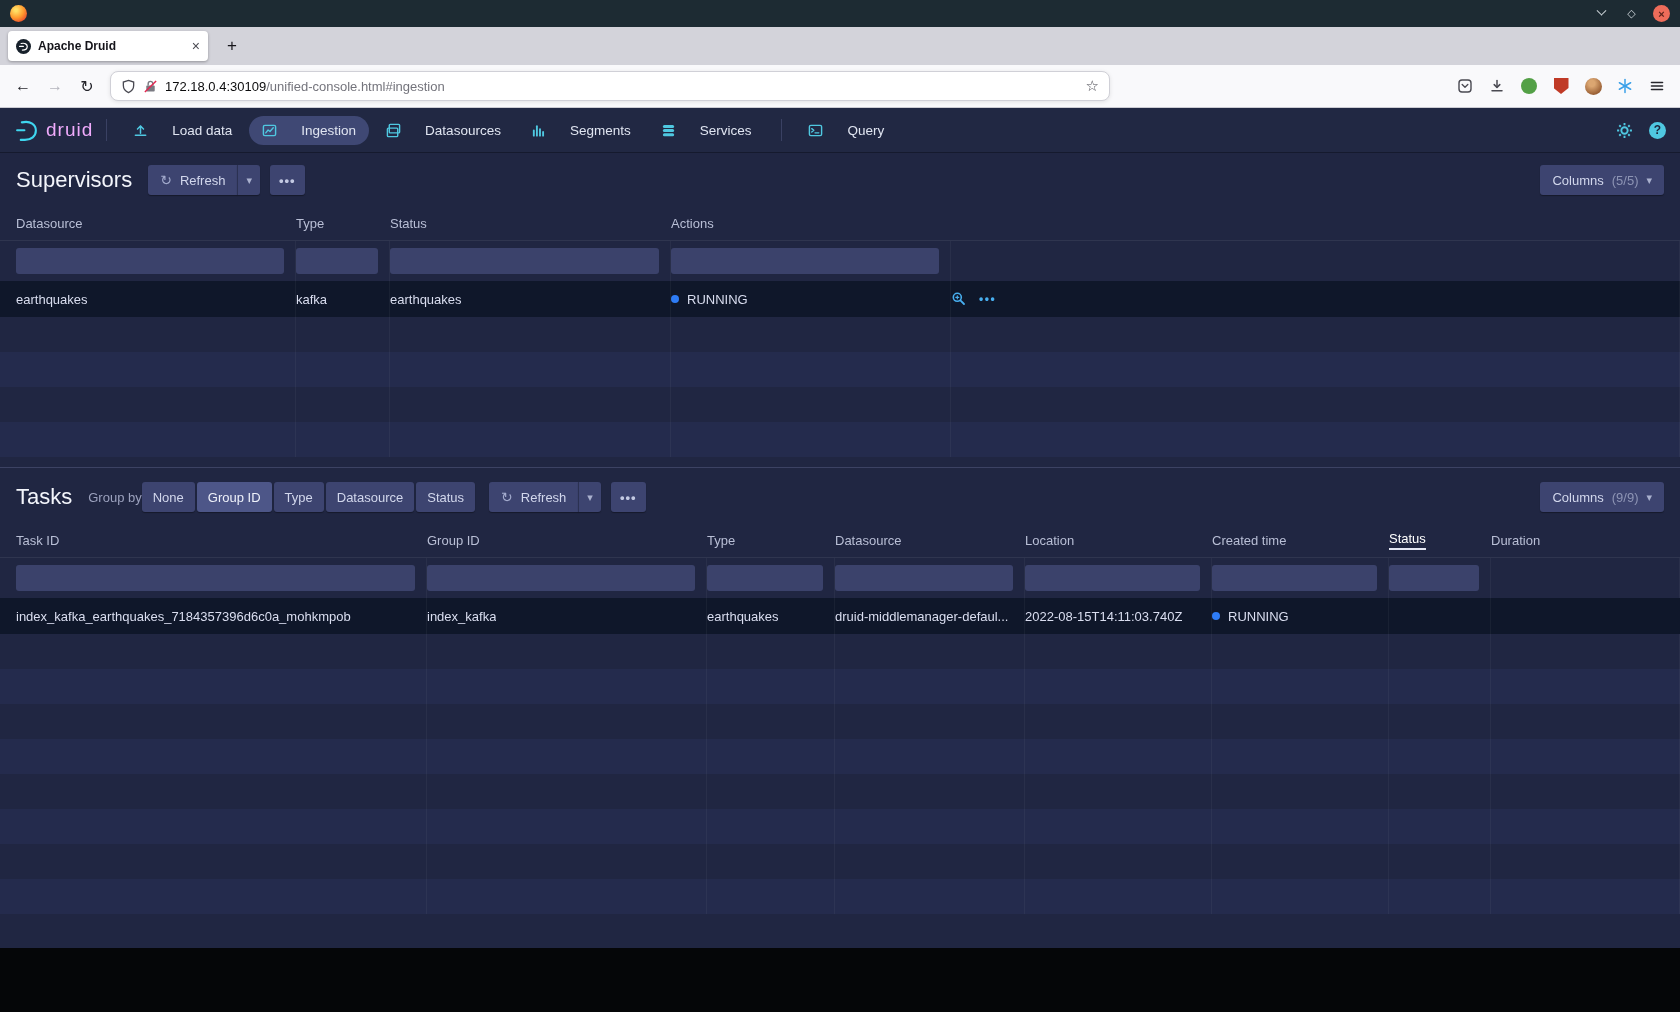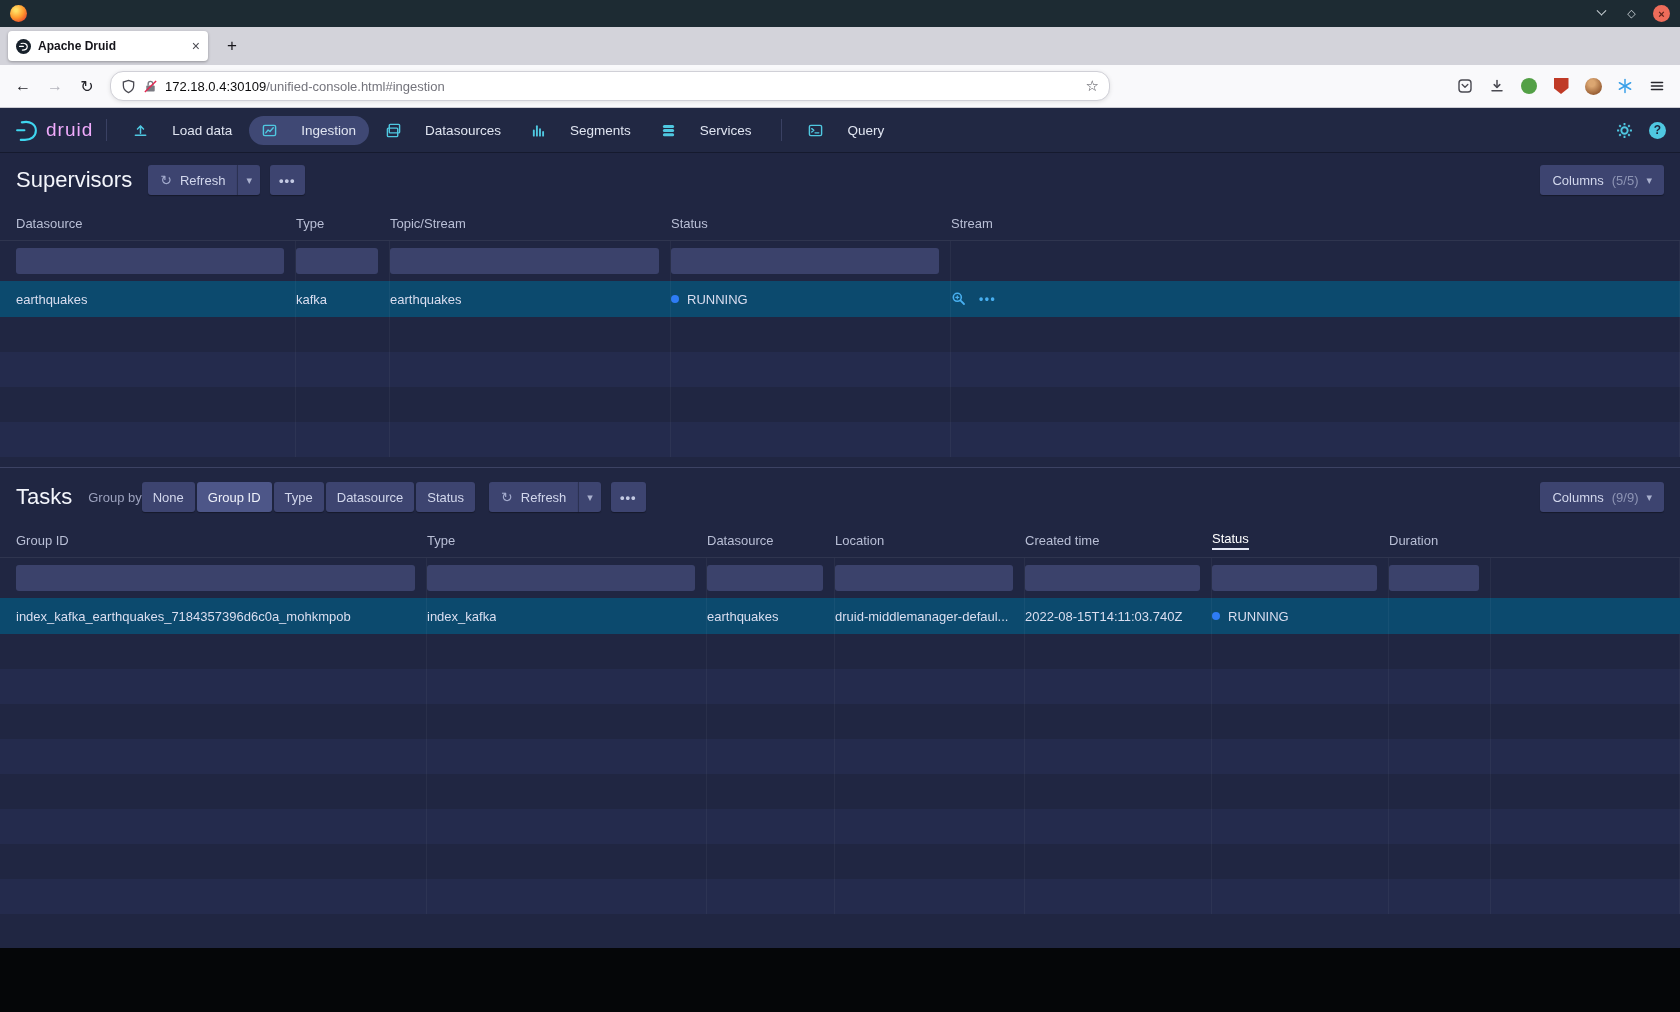--- a/index.html
+++ b/index.html
@@ -28,21 +28,21 @@
   .tab-title { flex:1; font-size:12px; color:#15141a; font-weight:600; white-space:nowrap; overflow:hidden; }
   .tab-close { color:#4a4a52; font-size:14px; cursor:pointer; }
   .newtab { width:28px; height:28px; margin-left:10px; display:flex; align-items:center; justify-content:center;
     color:#15141a; font-size:17px; border-radius:4px; cursor:pointer; }
 
   
   .toolbar { height:43px; background:#f9f9fb; border-bottom:1px solid #ccccd3; display:flex; align-items:center; padding:0 8px; gap:2px; }
   .nav-btn { width:30px; height:30px; display:flex; align-items:center; justify-content:center; border-radius:4px;
     color:#25252b; font-size:16px; cursor:pointer; flex:0 0 auto; }
   .nav-btn.disabled { color:#b4b4bc; }
-  .urlbar { width:1000px; height:30px; margin-left:6px; background:#ffffff; border:1px solid #d0d0d7; border-radius:13px;
+  .urlbar { width:1000px; height:30px; margin-left:6px; background:#ffffff; border:1px solid #d0d0d7; border-radius:8px;
     box-shadow:0 1px 4px rgba(0,0,0,0.10); display:flex; align-items:center; gap:7px; padding:0 10px; cursor:text; }
   .url-host { font-size:13px; color:#0c0c0d; }
   .url-path { font-size:13px; color:#74747c; }
   .star { margin-left:auto; color:#4a4a52; font-size:15px; cursor:pointer; }
   .tb-spacer { flex:1; }
   .ext-green { width:16px; height:16px; border-radius:50%; background:#53a046; display:block; }
   .ext-ublock { width:15px; height:16px; background:#c03a26; display:block;
     clip-path:polygon(0 0,100% 0,100% 62%,50% 100%,0 62%); }
   .ext-avatar { width:17px; height:17px; border-radius:50%; display:block;
     background:radial-gradient(circle at 40% 32%, #dba671 20%, #9c6237 70%, #6e4222 100%); }
@@ -85,21 +85,21 @@
   .task-row { grid-template-columns:411px 280px 128px 190px 187px 177px 102px 1fr; }
   .cell { display:flex; align-items:center; overflow:hidden; white-space:nowrap; text-overflow:ellipsis;
     padding-right:12px; font-size:13px; box-shadow:inset -1px 0 0 rgba(255,255,255,0.045); min-width:0; }
   .cell > span.ellip { overflow:hidden; text-overflow:ellipsis; white-space:nowrap; }
   .head-row { height:34px; border-bottom:1px solid rgba(255,255,255,0.07); }
   .head-row .cell { color:#b9bfd6; box-shadow:none; cursor:pointer; }
   .head-row .sorted { color:#ffffff; border-bottom:2px solid #e4e7f4; padding-bottom:2px; }
   .filter-row { height:40px; }
   .filter-row input { background:#3b426b; border:none; outline:none; color:#e8ebf7; border-radius:3px; height:26px;
     padding:0 8px; font-size:13px; font-family:inherit; }
-  .data-row { height:36px; background:#0c4a6e; cursor:pointer; }
+  .data-row { height:36px; background:#0f172a; cursor:pointer; }
   .empty-row { height:35px; }
   .empty-row.stripe { background:#242b4d; }
   .status-dot { width:8px; height:8px; border-radius:50%; background:#2e7cf6; margin-right:8px; flex:0 0 auto; }
   .actions-cell { gap:12px; }
   .act-more { color:#48aff0; font-weight:bold; letter-spacing:1.5px; font-size:12px; cursor:pointer; }
   .divider { height:1px; background:#3c4263; margin:10px 0 2px; }
 </style>
 </head>
 <body>
 
@@ -270,23 +270,22 @@
         <span>Columns</span>
         <span class="muted">(5/5)</span>
         <span class="caret">▾</span>
       </button>
     </div>
 
     <div class="table sup-table">
       <div class="sup-row head-row">
         <div class="cell">Datasource</div>
         <div class="cell">Type</div>
-        <div class="cell">Topic/Stream</div>
         <div class="cell">Status</div>
-        <div class="cell">Stream</div>
+        <div class="cell">Actions</div>
       </div>
       <div class="sup-row filter-row">
         <div class="cell">
             <input style="width: 268px;">
           </div>
         <div class="cell">
             <input style="width: 82px;">
           </div>
         <div class="cell">
             <input style="width: 269px;">
@@ -373,20 +372,21 @@
       <button class="btn btn-more">•••</button>
       <button class="btn btn-columns">
         <span>Columns</span>
         <span class="muted">(9/9)</span>
         <span class="caret">▾</span>
       </button>
     </div>
 
     <div class="table task-table">
       <div class="task-row head-row">
+        <div class="cell">Task ID</div>
         <div class="cell">Group ID</div>
         <div class="cell">Type</div>
         <div class="cell">Datasource</div>
         <div class="cell">Location</div>
         <div class="cell">Created time</div>
         <div class="cell">
             <span class="sorted">Status</span>
           </div>
         <div class="cell">Duration</div>
       </div>

